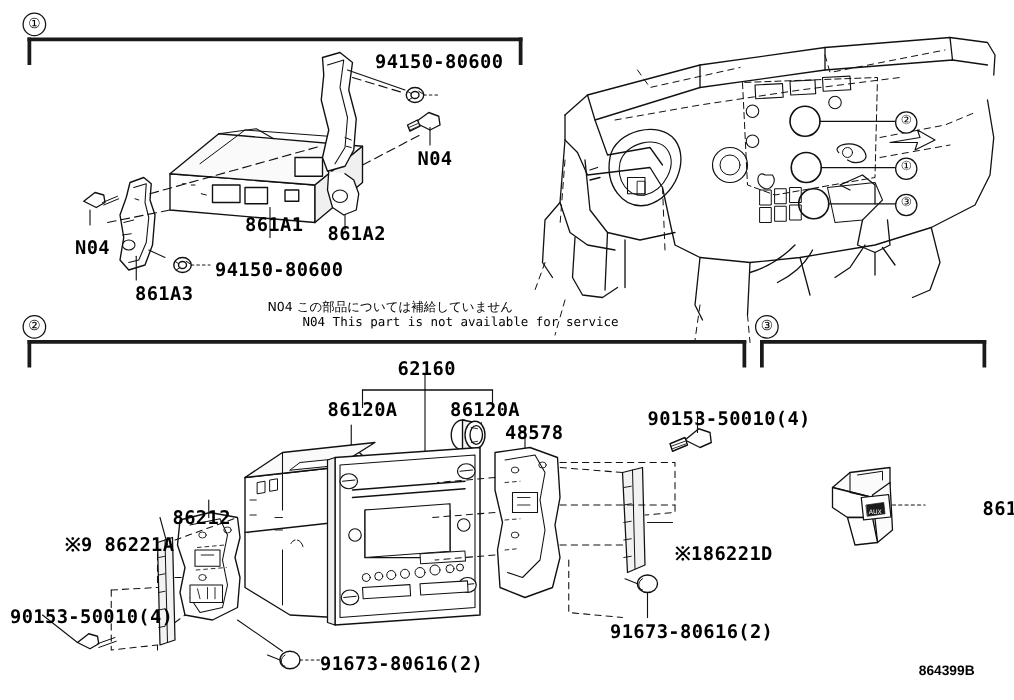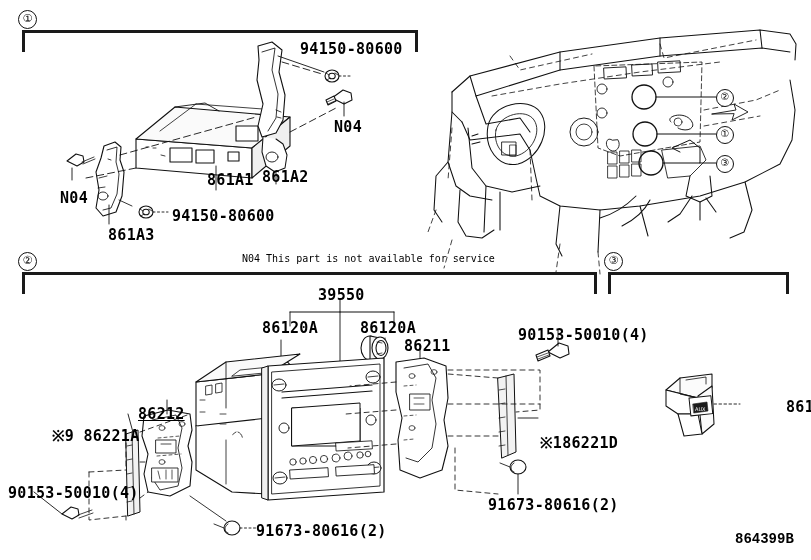--- a/index.html
+++ b/index.html
@@ -35,22 +35,22 @@
     position:absolute;font-size:15px;font-weight:bold;letter-spacing:0.3px;
     white-space:nowrap;font-family:"DejaVu Sans Mono","Liberation Mono",monospace;
   }
   .note{
     position:absolute;font-size:10px;white-space:nowrap;font-weight:normal;
     font-family:"DejaVu Sans Mono","Liberation Mono",monospace;
   }
   .note.jp{font-family:"DejaVu Sans","Liberation Sans",sans-serif;font-size:10px;}
   .note.sp{font-family:"DejaVu Sans","Liberation Sans",sans-serif;font-size:10px;font-weight:bold;letter-spacing:0px;}
   .dwg{
-    position:absolute;font-size:14px;font-weight:bold;
-    font-family:Liberation Mono, monospace;
+    position:absolute;font-size:11px;font-weight:bold;
+    font-family:Liberation Sans, sans-serif;
   }
 </style>
 </head>
 <body>
 
 <div class="stage">
 
   <svg class="art" viewBox="0 0 811 560">
     <g fill="none" stroke="#111" stroke-width="1.1" stroke-linejoin="round" stroke-linecap="round">
 
@@ -404,31 +404,32 @@
   <div class="secnum" style="left:604px;top:252px;">③</div>
 
   <div class="callout" style="left:716px;top:89px;">②</div>
   <div class="callout" style="left:716px;top:126px;">①</div>
   <div class="callout" style="left:716px;top:155px;">③</div>
 
   <div class="lbl" style="left:300px;top:40px;">94150-80600</div>
   <div class="lbl" style="left:334px;top:118px;">N04</div>
   <div class="lbl" style="left:60px;top:189px;">N04</div>
   <div class="lbl" style="left:172px;top:207px;">94150-80600</div>
-  <div class="lbl" style="left:196px;top:171px;margin-left:11px;">861A1</div>
-  <div class="lbl" style="left:262px;top:168px;">861A2</div>
+  <div class="lbl" style="left:196px;top:171px;">861A1</div>
+  <div class="lbl" style="left:262px;top:178px;">861A2</div>
   <div class="lbl" style="left:108px;top:226px;">861A3</div>
 
+  <div class="note jp" style="left:214px;top:239px;">N04 この部品については補給していません</div>
   <div class="note" style="left:214px;top:253px;padding-left:28px;">N04 This part is not available for service</div>
 
-  <div class="lbl" style="left:318px;top:286px;">39550</div>
+  <div class="lbl" style="left:318px;top:286px;">62160</div>
   <div class="lbl" style="left:262px;top:319px;">86120A</div>
   <div class="lbl" style="left:360px;top:319px;">86120A</div>
-  <div class="lbl" style="left:138px;top:405px;text-decoration:underline;">86212</div>
-  <div class="lbl" style="left:404px;top:337px;">86211</div>
+  <div class="lbl" style="left:138px;top:405px;">86212</div>
+  <div class="lbl" style="left:404px;top:337px;">48578</div>
   <div class="lbl" style="left:52px;top:425px;">※9 86221A</div>
   <div class="lbl" style="left:540px;top:432px;">※186221D</div>
 
   <div class="lbl" style="left:8px;top:484px;">90153-50010(4)</div>
   <div class="lbl" style="left:518px;top:326px;">90153-50010(4)</div>
   <div class="lbl" style="left:256px;top:522px;">91673-80616(2)</div>
   <div class="lbl" style="left:488px;top:496px;">91673-80616(2)</div>
 
 
   <div class="lbl" style="left:786px;top:398px;">86190C</div>

